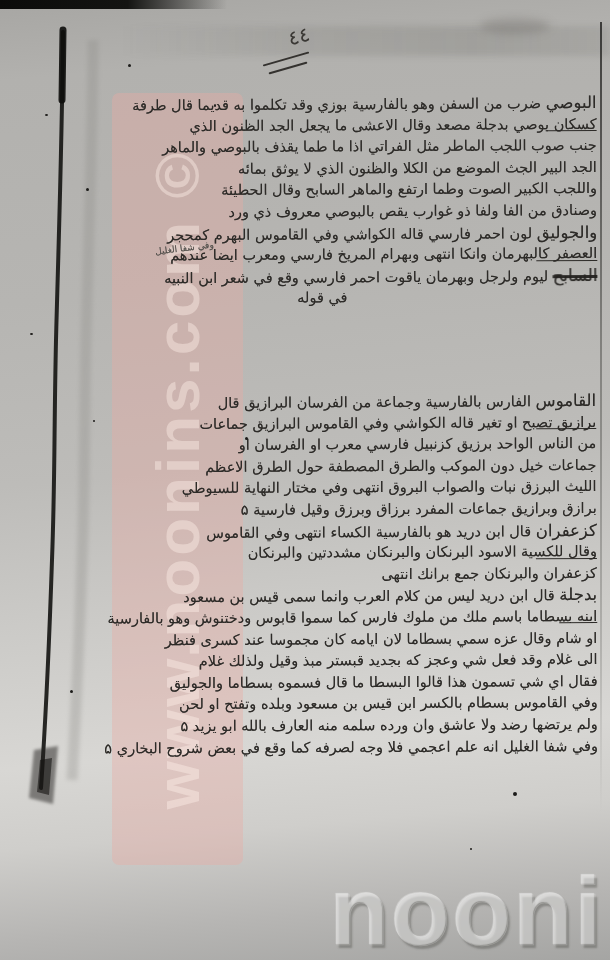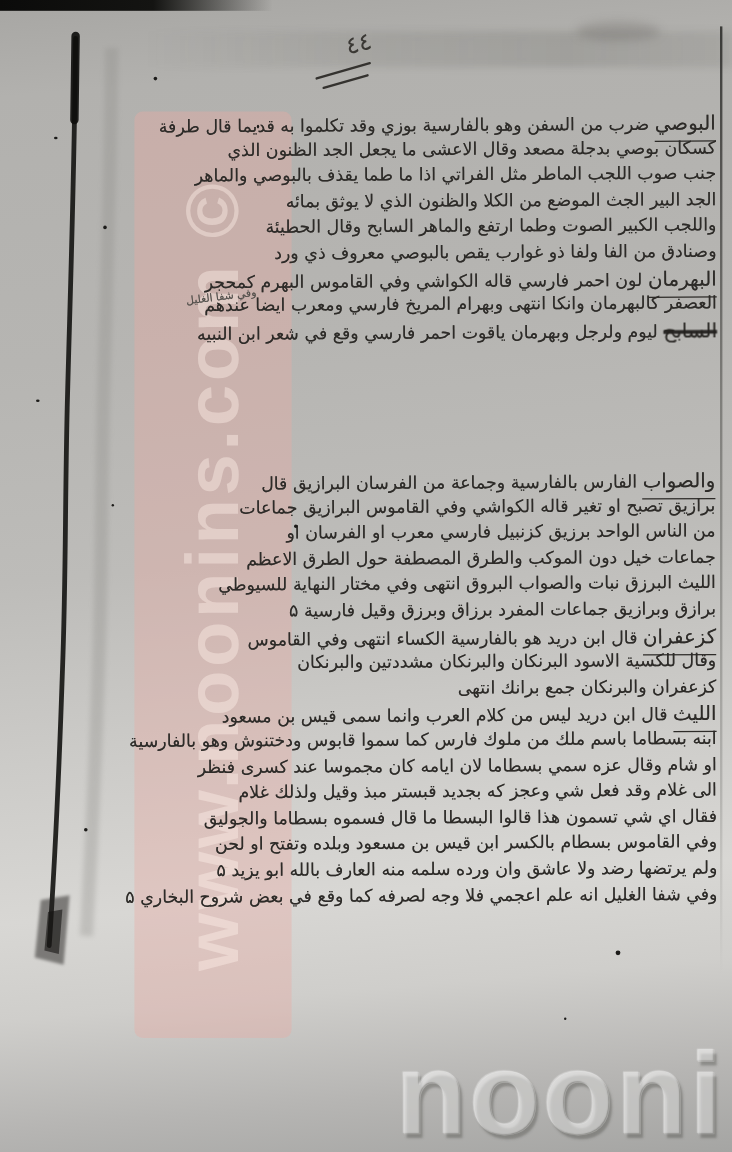--- a/index.html
+++ b/index.html
@@ -59,21 +59,21 @@
   .block-1{top:93px;}
   .block-2{top:391px;width:402px;}
   .ms-line{
     height:21.6px;line-height:21.6px;font-size:14.5px;
     white-space:nowrap;
     text-shadow:0 0 .5px rgba(30,28,25,.55);
   }
   .ms-line .head{
     font-size:16.5px;
     border-bottom:1.5px solid #2d2b28;
-    padding-bottom:5px;
+    padding-bottom:18px;
   }
   .ms-line .head.strike{
     text-decoration:line-through 3px rgba(35,33,30,.85);
     border-bottom:none;
     filter:blur(.4px);
   }
   .margin-note{
     position:absolute;left:155px;top:243px;
     font-size:9px;color:#53514d;direction:rtl;
     transform:rotate(-7deg);white-space:nowrap;
@@ -130,35 +130,36 @@
     <span class="wm-text">www.noonins.com ©</span>
   </div>
 
   <div class="ms-block block-1">
       <div class="ms-line"><span class="head">البوصي</span> ضرب من السفن وهو بالفارسية بوزي وقد تكلموا به قديما قال طرفة</div>
       <div class="ms-line">كسكان بوصي بدجلة مصعد وقال الاعشى ما يجعل الجد الظنون الذي</div>
       <div class="ms-line">جنب صوب اللجب الماطر مثل الفراتي اذا ما طما يقذف بالبوصي والماهر</div>
       <div class="ms-line">الجد البير الجث الموضع من الكلا والظنون الذي لا يوثق بمائه</div>
       <div class="ms-line">واللجب الكبير الصوت وطما ارتفع والماهر السابح وقال الحطيئة</div>
       <div class="ms-line">وصنادق من الفا ولفا ذو غوارب يقص بالبوصي معروف ذي ورد</div>
-      <div class="ms-line"><span class="head">البهرمان</span> لون احمر فارسي قاله الكواشي وفي القاموس البهرم كمحجر</div>
+      <div class="ms-line"><span class="head">والجوليق</span> لون احمر فارسي قاله الكواشي وفي القاموس البهرم كمحجر</div>
       <div class="ms-line">العصفر كالبهرمان وانكا انتهى وبهرام المريخ فارسي ومعرب ايضا عندهم</div>
       <div class="ms-line"><span class="head strike">السابح</span> ليوم ولرجل وبهرمان ياقوت احمر فارسي وقع في شعر ابن النبيه</div>
+      <div class="ms-line" style="margin-right: 250px;">في قوله</div>
     </div>
   <div class="ms-block block-2">
-      <div class="ms-line"><span class="head">والصواب</span> الفارس بالفارسية وجماعة من الفرسان البرازيق قال</div>
+      <div class="ms-line"><span class="head">القاموس</span> الفارس بالفارسية وجماعة من الفرسان البرازيق قال</div>
       <div class="ms-line">برازيق تصبح او تغير قاله الكواشي وفي القاموس البرازيق جماعات</div>
       <div class="ms-line">من الناس الواحد برزيق كزنبيل فارسي معرب او الفرسان او</div>
       <div class="ms-line">جماعات خيل دون الموكب والطرق المصطفة حول الطرق الاعظم</div>
       <div class="ms-line">الليث البرزق نبات والصواب البروق انتهى وفي مختار النهاية للسيوطي</div>
       <div class="ms-line">برازق وبرازيق جماعات المفرد برزاق وبرزق وقيل فارسية ۵</div>
       <div class="ms-line"><span class="head">كزعفران</span> قال ابن دريد هو بالفارسية الكساء انتهى وفي القاموس</div>
       <div class="ms-line">وقال للكسية الاسود البرنكان والبرنكان مشددتين والبرنكان</div>
       <div class="ms-line">كزعفران والبرنكان جمع برانك انتهى</div>
-      <div class="ms-line"><span class="head">الليث</span> قال ابن دريد ليس من كلام العرب وانما سمى قيس بن مسعود</div>
+      <div class="ms-line"><span class="head">بدجلة</span> قال ابن دريد ليس من كلام العرب وانما سمى قيس بن مسعود</div>
       <div class="ms-line">ابنه بسطاما باسم ملك من ملوك فارس كما سموا قابوس ودختنوش وهو بالفارسية</div>
       <div class="ms-line">او شام وقال عزه سمي بسطاما لان ايامه كان مجموسا عند كسرى فنظر</div>
       <div class="ms-line">الى غلام وقد فعل شي وعجز كه بجديد قبستر مبذ وقيل ولذلك غلام</div>
       <div class="ms-line">فقال اي شي تسمون هذا قالوا البسطا ما قال فسموه بسطاما والجوليق</div>
       <div class="ms-line">وفي القاموس بسطام بالكسر ابن قيس بن مسعود وبلده وتفتح او لحن</div>
       <div class="ms-line">ولم يرتضها رضد ولا عاشق وان ورده سلمه منه العارف بالله ابو يزيد ۵</div>
       <div class="ms-line">وفي شفا الغليل انه علم اعجمي فلا وجه لصرفه كما وقع في بعض شروح البخاري ۵</div>
     </div>
 
   <div class="margin-note">وفي شفا الغليل</div>

